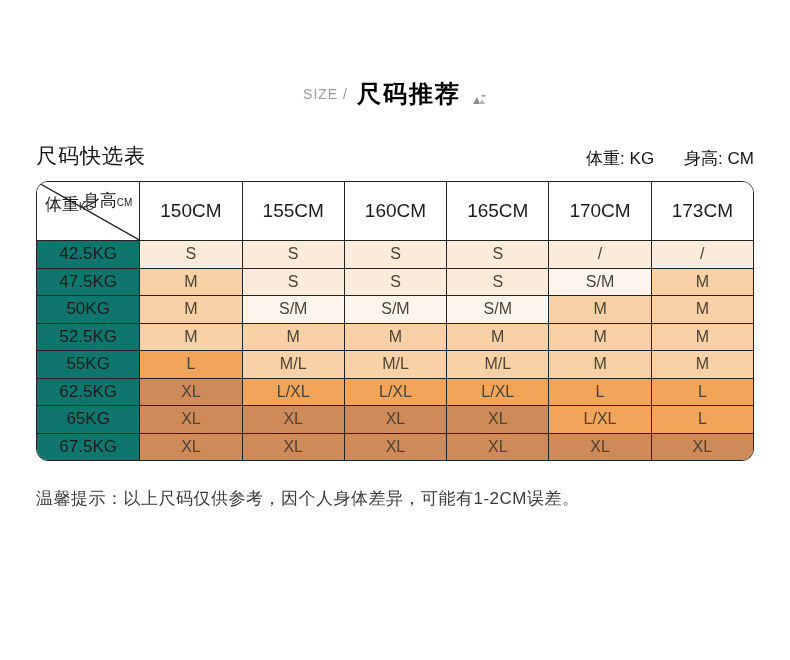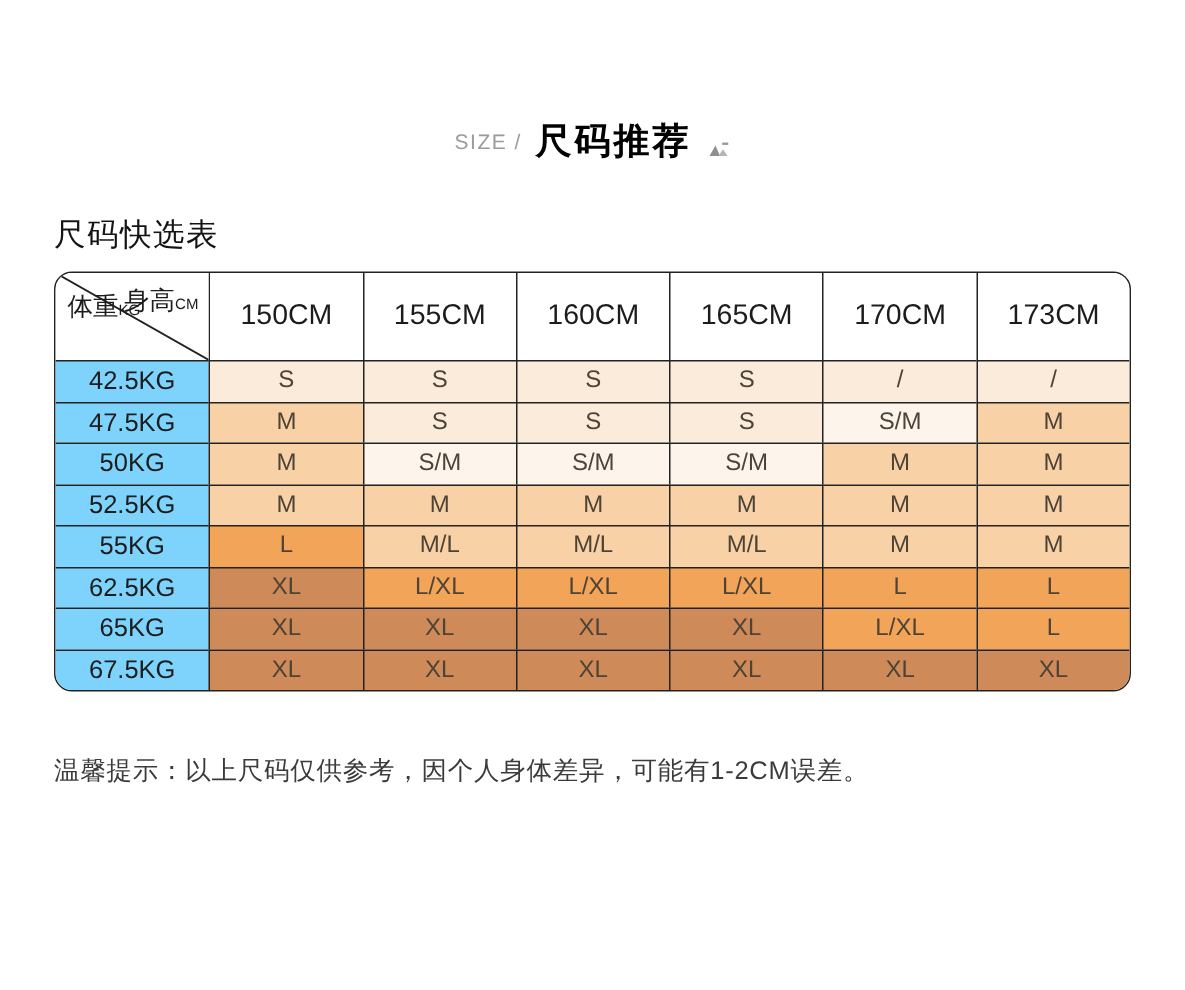--- a/index.html
+++ b/index.html
@@ -23,52 +23,56 @@
   .units{font-size:17px;color:#141414;display:flex;gap:30px;}
 
   
   .table-wrap{margin-top:11px;border:1.5px solid var(--border);border-radius:12px;overflow:hidden;background:#fff;}
   table{border-collapse:separate;border-spacing:0;width:100%;table-layout:fixed;}
   th,td{border-left:1px solid var(--border);border-top:1px solid var(--border);
         text-align:center;vertical-align:middle;font-weight:normal;}
   tr > :first-child{border-left:none;}
   thead tr > *{border-top:none;}
   thead th{height:58px;font-size:19px;color:#1c1c1c;background:#fff;}
-  tbody th{height:27.5px;font-size:17px;color:#1c1c1c;background:#7dd3fc;}
+  tbody th{height:27.5px;font-size:17px;color:#1c1c1c;background:#0f766e;}
   tbody td{height:27.5px;font-size:16px;color:#4d4336;}
 
   
   .corner{position:relative;padding:0;}
   .corner svg{position:absolute;inset:0;width:100%;height:100%;}
   .corner .c-height{position:absolute;top:7px;right:7px;font-size:17px;color:#1c1c1c;}
   .corner .c-weight{position:absolute;bottom:24px;left:8px;font-size:17px;color:#1c1c1c;}
   .corner .unit-sub{font-size:10px;color:#1c1c1c;}
 
   
-  .tip{margin-top:41px;font-size:17px;color:#3b3b3b;letter-spacing:0.5px;}
+  .tip{margin-top:26px;font-size:17px;color:#3b3b3b;letter-spacing:0.5px;}
 </style>
 </head>
 <body>
 
 <div class="page">
 
   <div class="title-row">
     <span class="title-prefix">SIZE /</span>
     <span class="title-main">尺码推荐</span>
     <span class="stamp">
       <svg width="15" height="12" viewBox="0 0 15 12">
         <path d="M1 11 L5 4 L8 11 Z" fill="#8f8f8f"></path>
         <path d="M7 11 L10 6.5 L13 11 Z" fill="#b5b5b5"></path>
         <rect x="9.5" y="2" width="4" height="1.6" fill="#9a9a9a"></rect>
       </svg>
     </span>
   </div>
 
   <div class="subheader">
     <span class="section-title">尺码快选表</span>
+    <span class="units">
+      <span>体重: KG</span>
+      <span>身高: CM</span>
+    </span>
   </div>
 
   <div class="table-wrap">
     <table>
       <thead>
         <tr id="head-row">
           <th class="corner">
             <svg viewBox="0 0 102 58" preserveAspectRatio="none">
               <line x1="0" y1="0" x2="102" y2="58" stroke="#222" stroke-width="1.3"></line>
             </svg>

